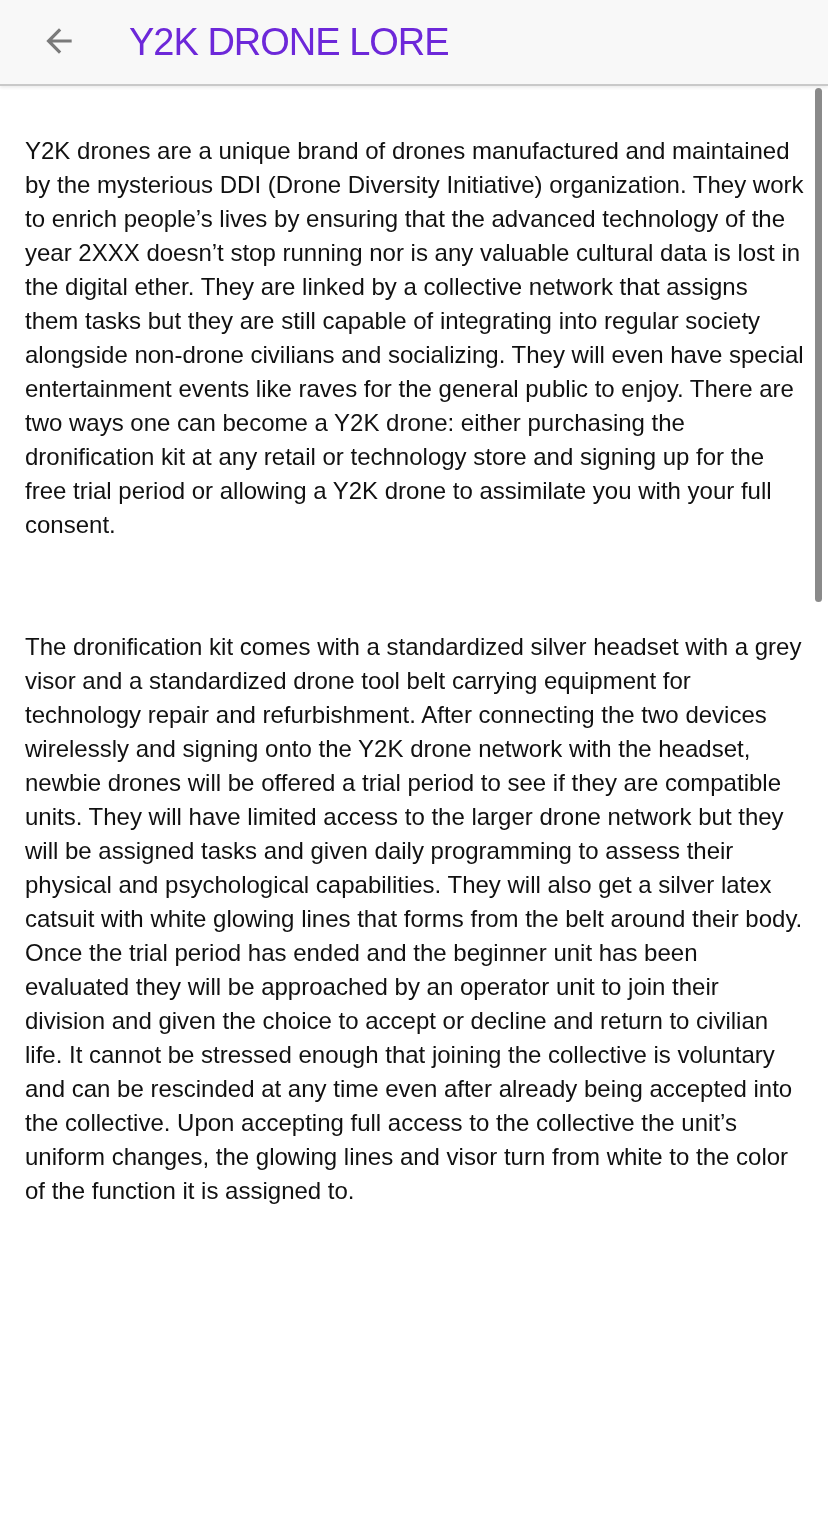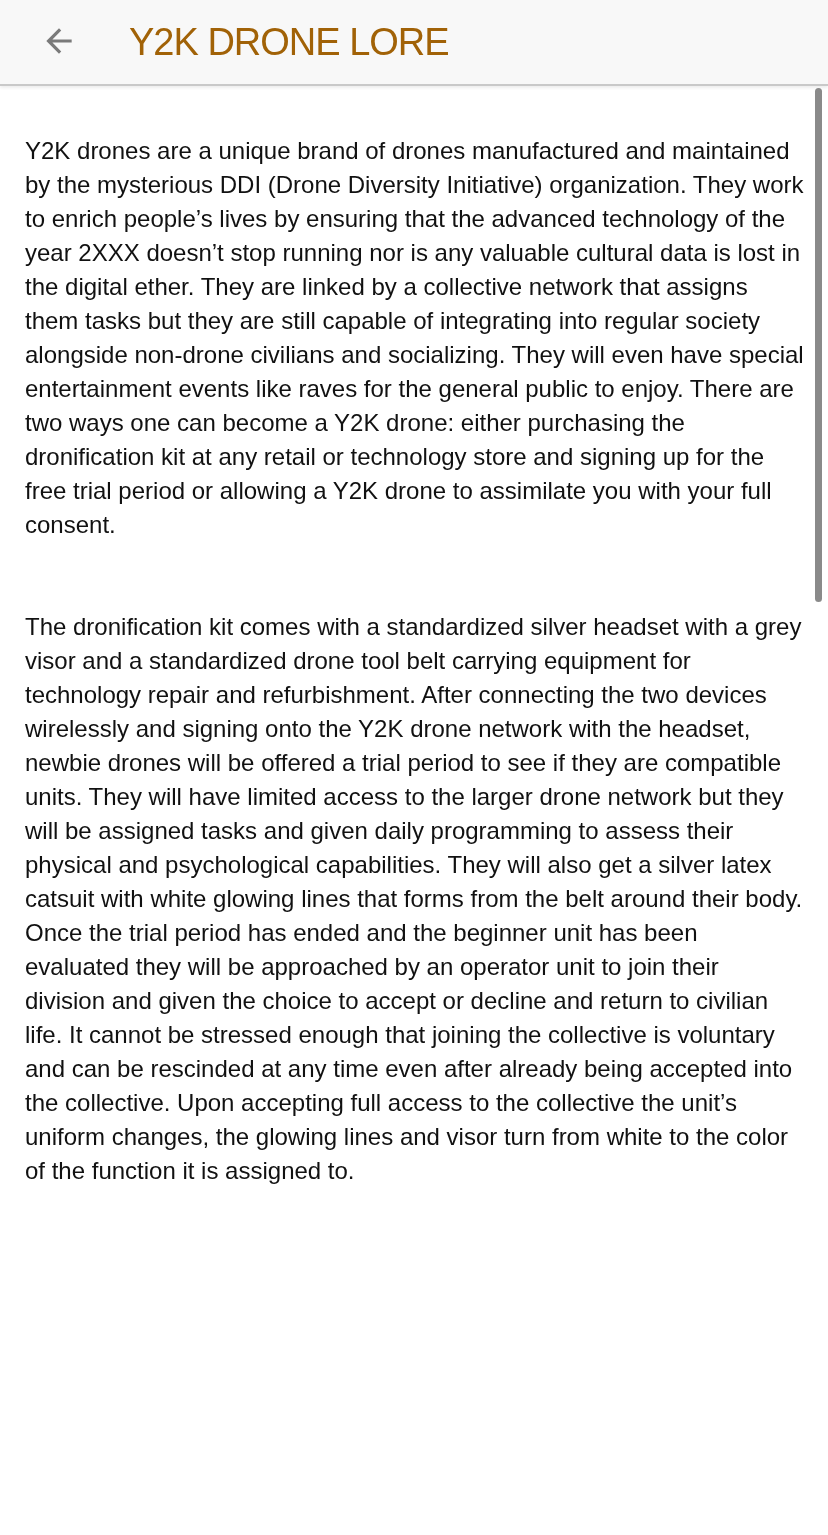--- a/index.html
+++ b/index.html
@@ -43,21 +43,21 @@
   }
   .back-button svg {
     width: 38px;
     height: 38px;
     fill: #7a7a7a;
   }
   .app-title {
     margin-left: 48px;
     font-size: 38px;
     letter-spacing: -1px;
-    color: #a16207;
+    color: #6d28d9;
     font-weight: 400;
     white-space: nowrap;
   }
 
   
   .scrollbar-thumb {
     position: absolute;
     top: 88px;
     right: 6px;
     width: 7px;
@@ -80,21 +80,21 @@
     background: #ffffff;
   }
   .paragraph {
     font-size: 24px;
     line-height: 34px;
     color: #111111;
     margin: 0;
     white-space: pre-line;
   }
   .paragraph + .paragraph {
-    margin-top: 68px;
+    margin-top: 88px;
   }
 </style>
 </head>
 <body>
 
 <header class="app-bar">
   <button class="back-button">
     <span>
       <svg viewBox="0 0 24 24" aria-hidden="true">
         <path d="M20 11H7.83l5.59-5.59L12 4l-8 8 8 8 1.41-1.41L7.83 13H20v-2z"></path>

